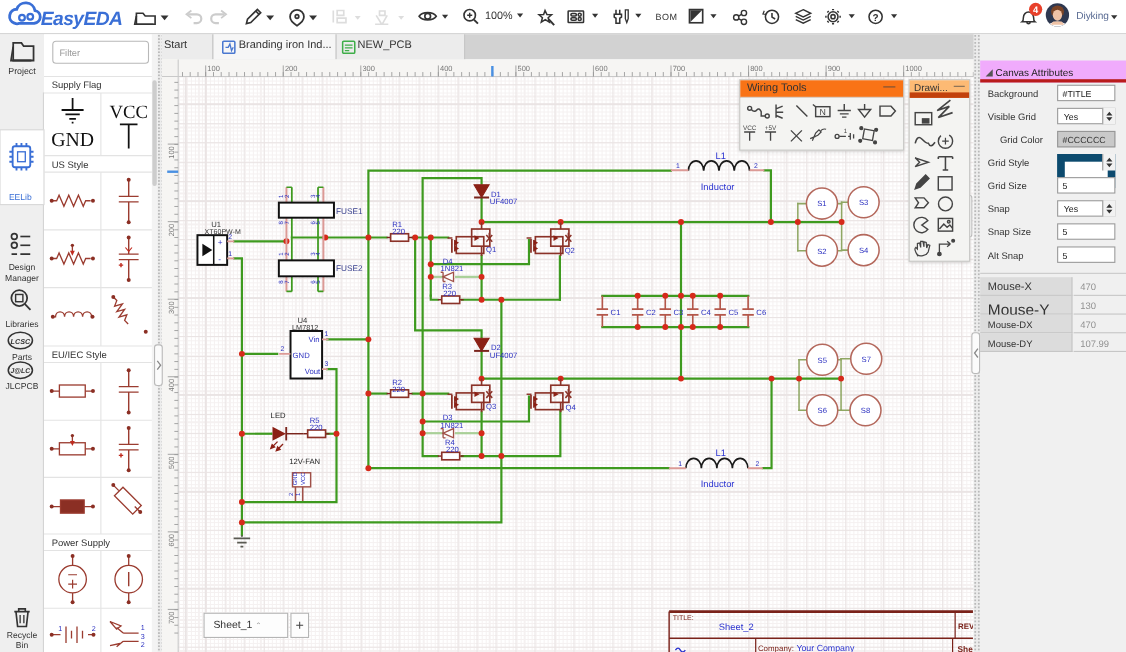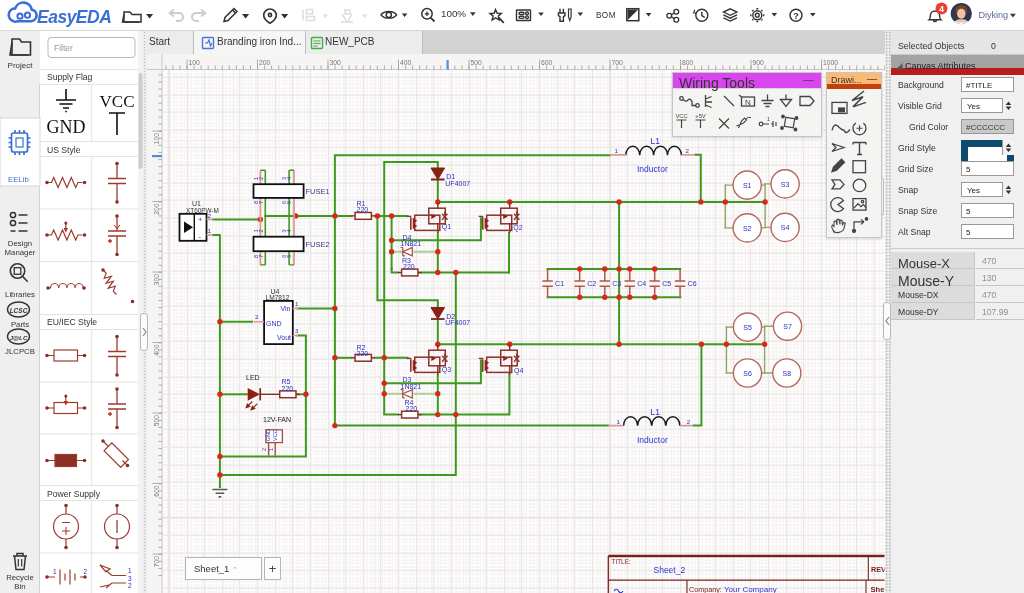--- a/index.html
+++ b/index.html
@@ -922,21 +922,21 @@
 <text x="653.5" y="572.8" font-size="8.5" fill="#2a32d0">Sheet_2</text>
 <text x="871" y="571.5" font-size="7.2" fill="#7a221a" font-weight="bold">REVISION:</text>
 <text x="689" y="591.8" font-size="7.2" fill="#7a221a">Company:</text>
 <text x="724" y="591.8" font-size="8" fill="#2a32d0">Your Company</text>
 <text x="870.5" y="592.3" font-size="7.6" fill="#7a221a" font-weight="bold">Shee</text>
 <path d="M614,591 q2.5,-3.5 4.5,0 t4.5,0" stroke="#2a32d0" stroke-width="1.2" fill="none"></path>
 </g>
   </svg>
 
 <div class="abs" style="left:672px;top:72px;width:150px;height:65px;background:#f4f4f2;border:1px solid #c6c6c4;box-shadow:0 1px 3px rgba(0,0,0,.15);z-index:20">
- <div class="abs" style="left:0;top:0;width:148px;height:16px;background:#d946ef;border-bottom:1px solid #d8d8d6;font-size:14px;color:#333;padding:2px 0 0 6px">Wiring Tools</div>
+ <div class="abs" style="left:0;top:0;width:148px;height:16px;background:#f97316;border-bottom:1px solid #d8d8d6;font-size:10px;color:#333;padding:2px 0 0 6px">Wiring Tools</div>
  <div class="abs" style="right:7px;top:0px;font-size:11px;color:#444">—</div>
 </div>
 <svg class="abs" style="left:672px;top:89px;z-index:21" width="150" height="48" viewBox="0 0 150 48">
  <g stroke="#444" stroke-width="1.3" fill="none">
   <circle cx="9.5" cy="9.5" r="1.8"></circle>
       <path d="M11,10.5 q3,3 5,0.5 t4,1.5 v4 h4"></path>
       <circle cx="25.5" cy="16.5" r="1.8"></circle>
   <path d="M33.5,6 v12 M33.5,10 l6,-2.5 M33.5,13 h6.5 M33.5,16 l6,2.5"></path>
   <path d="M52,7 l10,10"></path>
   <rect x="69.5" y="8" width="13" height="9"></rect>
@@ -998,25 +998,21 @@
 <div class="abs" style="left:140px;top:313px;width:8px;height:38px;background:#fbfbfb;border:1px solid #b9b9b9;border-radius:3px;z-index:36"></div>
 <svg class="abs" style="left:141px;top:326px;z-index:37" width="7" height="12">
     <path d="M2,2 l3,4 -3,4" stroke="#888" stroke-width="1.2" fill="none"></path>
   </svg>
 <div class="abs" style="left:884.5px;top:31px;width:6.5px;height:562px;background:#ececec;background-image:radial-gradient(circle,#b9b9b9 0.7px,transparent 0.8px);background-size:3.2px 3.2px;z-index:35"></div>
 <div class="abs" style="left:883px;top:302px;width:8px;height:38px;background:#fbfbfb;border:1px solid #b9b9b9;border-radius:3px;z-index:36"></div>
 <svg class="abs" style="left:884px;top:315px;z-index:37" width="7" height="12">
     <path d="M5,2 l-3,4 3,4" stroke="#888" stroke-width="1.2" fill="none"></path>
   </svg>
 <div class="abs" style="left:891px;top:31px;width:133px;height:562px;background:#f0f0f0;z-index:30;font-family:'Liberation Sans',sans-serif">
-<div class="abs" style="left:0;top:0;width:133px;height:24px;background:#e6e6e6;border-bottom:1px solid #c9c9c9;font-size:8.8px;color:#333">
-      <span style="position:absolute;left:7px;top:10px">Selected Objects</span>
-      <span style="position:absolute;left:100px;top:10px">0</span>
-    </div>
-<div class="abs" style="left:0;top:24px;width:133px;height:20px;background:#a3a3a3;border-bottom:7px solid #b91c1c;font-size:9px;color:#222">
+<div class="abs" style="left:0;top:24px;width:133px;height:20px;background:#f0abfc;border-bottom:3px solid #b91c1c;font-size:9px;color:#222">
       <span style="position:absolute;left:14px;top:6px">Canvas Attributes</span>
       <svg style="position:absolute;left:4px;top:7px" width="9" height="9">
         <path d="M7.5,1 v6.5 H1z" fill="#555"></path>
       </svg>
     </div>
 <span style="position:absolute;left:7px;top:49px;font-size:8.6px;color:#333">Background</span>
 <span style="position:absolute;left:70px;top:46px;width:53px;height:15px;background:#fff;border:1px solid #999;font-size:8px;color:#222;padding:2.5px 0 0 4px">#TITLE</span>
 <span style="position:absolute;left:7px;top:70px;font-size:8.6px;color:#333">Visible Grid</span>
 <span style="position:absolute;left:70px;top:67px;width:53px;height:15px;background:#fff;border:1px solid #999;font-size:8px;color:#222;padding:2.5px 0 0 5px">Yes</span>
     <span style="position:absolute;left:111px;top:67px;width:12px;height:15px;border-left:1px solid #999;background:#f2f2f2"></span>
@@ -1036,21 +1032,21 @@
 <span style="position:absolute;left:7px;top:154px;font-size:8.6px;color:#333">Snap</span>
 <span style="position:absolute;left:70px;top:151px;width:53px;height:15px;background:#fff;border:1px solid #999;font-size:8px;color:#222;padding:2.5px 0 0 5px">Yes</span>
     <span style="position:absolute;left:111px;top:151px;width:12px;height:15px;border-left:1px solid #999;background:#f2f2f2"></span>
     <svg style="position:absolute;left:113px;top:154px" width="9" height="10">
       <path d="M4.5,0.5 l2.8,3.4 h-5.6z M4.5,9 l2.8,-3.4 h-5.6z" fill="#333"></path>
     </svg>
 <span style="position:absolute;left:7px;top:175px;font-size:8.6px;color:#333">Snap Size</span>
 <span style="position:absolute;left:70px;top:172px;width:53px;height:15px;background:#fff;border:1px solid #999;font-size:8px;color:#222;padding:2.5px 0 0 4px">5</span>
 <span style="position:absolute;left:7px;top:196px;font-size:8.6px;color:#333">Alt Snap</span>
 <span style="position:absolute;left:70px;top:193px;width:53px;height:15px;background:#fff;border:1px solid #999;font-size:8px;color:#222;padding:2.5px 0 0 4px">5</span>
-<div style="position:absolute;left:0;top:221px;width:84px;height:17px;background:#dcdcdc;border-bottom:1px solid #c6c6c6;border-right:1px solid #c6c6c6;font-size:13px;color:#333;padding:4px 0 0 7px">Mouse-X</div>
+<div style="position:absolute;left:0;top:221px;width:84px;height:17px;background:#dcdcdc;border-bottom:1px solid #c6c6c6;border-right:1px solid #c6c6c6;font-size:10px;color:#333;padding:4px 0 0 7px">Mouse-X</div>
 <div style="position:absolute;left:85px;top:221px;width:48px;height:17px;border-bottom:1px solid #c6c6c6;font-size:8.6px;color:#909090;padding:4px 0 0 6px">470</div>
 <div style="position:absolute;left:0;top:238px;width:84px;height:17px;background:#dcdcdc;border-bottom:1px solid #c6c6c6;border-right:1px solid #c6c6c6;font-size:14px;color:#333;padding:4px 0 0 7px">Mouse-Y</div>
 <div style="position:absolute;left:85px;top:238px;width:48px;height:17px;border-bottom:1px solid #c6c6c6;font-size:8.6px;color:#909090;padding:4px 0 12px 6px">130</div>
 <div style="position:absolute;left:0;top:255px;width:84px;height:17px;background:#dcdcdc;border-bottom:1px solid #c6c6c6;border-right:1px solid #c6c6c6;font-size:8.6px;color:#333;padding:4px 0 0 7px">Mouse-DX</div>
 <div style="position:absolute;left:85px;top:255px;width:48px;height:17px;border-bottom:1px solid #c6c6c6;font-size:8.6px;color:#909090;padding:4px 0 0 6px">470</div>
 <div style="position:absolute;left:0;top:272px;width:84px;height:17px;background:#dcdcdc;border-bottom:1px solid #c6c6c6;border-right:1px solid #c6c6c6;font-size:8.6px;color:#333;padding:4px 0 0 7px">Mouse-DY</div>
 <div style="position:absolute;left:85px;top:272px;width:48px;height:17px;border-bottom:1px solid #c6c6c6;font-size:8.6px;color:#909090;padding:4px 0 0 6px">107.99</div>
 <div style="position:absolute;left:0;top:217px;width:133px;height:4px;border-top:1px solid #c9c9c9"></div>
 </div>
 

